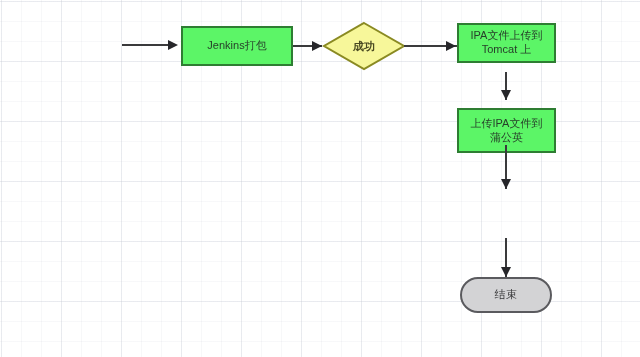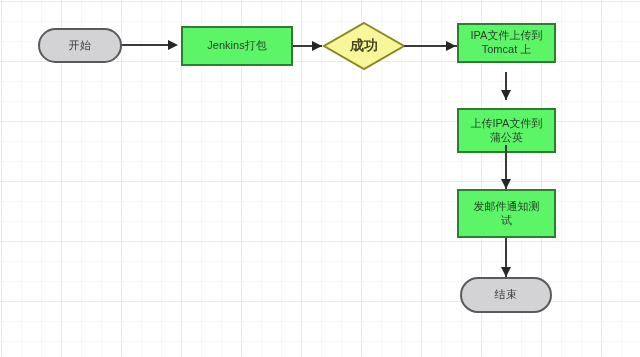--- a/index.html
+++ b/index.html
@@ -57,21 +57,21 @@
     position: absolute;
     inset: 0;
   }
   .decision-label {
     position: absolute;
     inset: 0;
     display: flex;
     align-items: center;
     justify-content: center;
     color: #4a4a22;
-    font-size: 14px;
+    font-size: 11px;
     font-weight: bold;
   }
   .conn {
     position: absolute;
     pointer-events: none;
   }
   .line-h {
     position: absolute;
     height: 2px;
     background: #3a3a3c;
@@ -94,23 +94,20 @@
     border-left: 5px solid transparent;
     border-right: 5px solid transparent;
     border-top: 10px solid #26262a;
   }
 </style>
 </head>
 <body>
 
 <div id="canvas">
 
-  <div class="node terminator" style="left:38px; top:28px; width:84px; height:35px;">
-    <span>开始</span>
-  </div>
 
   <div class="node process" style="left:181px; top:26px; width:112px; height:40px;">
     <span>Jenkins打包</span>
   </div>
 
   <div class="decision-wrap" style="left:322px; top:21px; width:84px; height:50px;">
     <svg class="decision-shape" viewBox="0 0 84 50" preserveAspectRatio="none">
       <polygon points="42,2 82,25 42,48 2,25" fill="#f7f79a" stroke="#8a8a22" stroke-width="2"></polygon>
     </svg>
     <div class="decision-label">成功</div>
@@ -123,26 +120,20 @@
     </span>
   </div>
 
   <div class="node process" style="left:457px; top:100px; width:99px; height:45px;margin-top:8px;">
     <span>
       <span>上传IPA文件到</span><br>
       <span>蒲公英</span>
     </span>
   </div>
 
-  <div class="node process" style="left:457px; top:189px; width:99px; height:49px;">
-    <span>
-      <span>发邮件通知测</span><br>
-      <span>试</span>
-    </span>
-  </div>
 
   <div class="node terminator" style="left:460px; top:277px; width:92px; height:36px;justify-content:center;">
     <span>结束</span>
   </div>
 
   <div class="conn">
     <div class="line-h" style="left:122px; top:44px; width:49px;"></div>
     <div class="arrow-r" style="left:168px; top:40px;"></div>
   </div>
 

